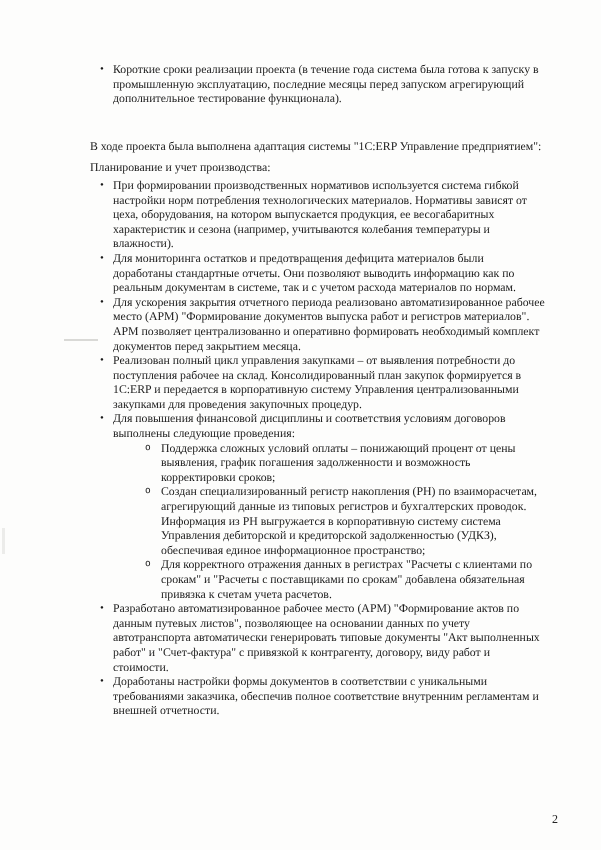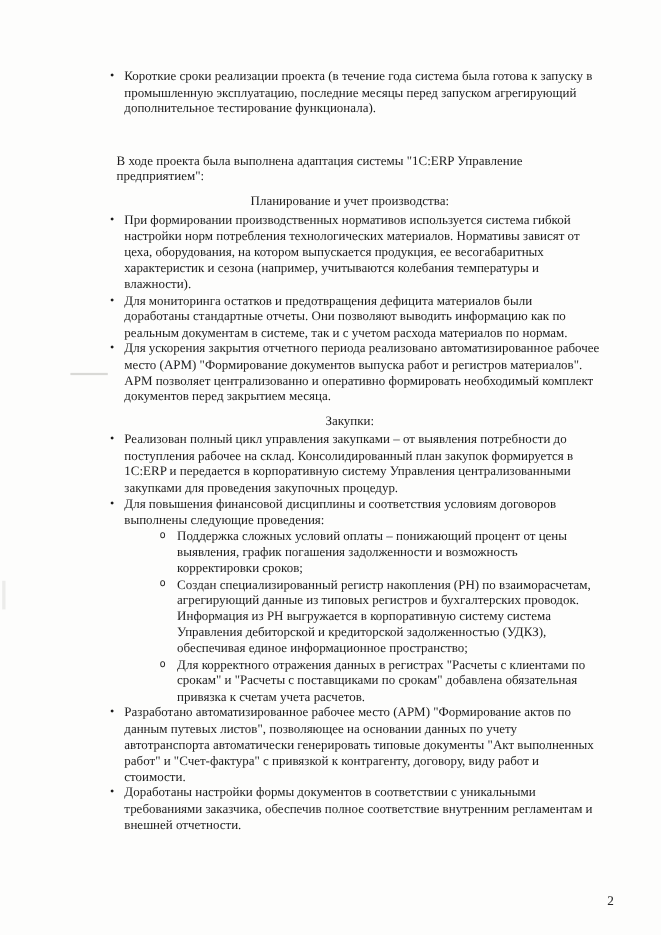--- a/index.html
+++ b/index.html
@@ -19,25 +19,24 @@
   .content {
     position: absolute;
     left: 90px;
     top: 62px;
     width: 456px;
     font-size: 11.8px;
     line-height: 14.6px;
     text-rendering: geometricPrecision;
   }
   .paragraph {
-    margin: 33px 0 0 16px;
+    margin: 33px 0 0 0;
   }
   .heading {
     margin: 7px 0 3px 0;
-    text-align: center;
   }
   .list {
     margin: 0;
   }
   .li {
     display: flex;
     align-items: flex-start;
   }
   .li .marker {
     flex: none;
@@ -109,21 +108,20 @@
         </div>
         <div class="li l1">
           <span class="marker">•</span>
           <span class="li-text">Для мониторинга остатков и предотвращения дефицита материалов были доработаны стандартные отчеты. Они позволяют выводить информацию как по реальным документам в системе, так и с учетом расхода материалов по нормам.</span>
         </div>
         <div class="li l1">
           <span class="marker">•</span>
           <span class="li-text">Для ускорения закрытия отчетного периода реализовано автоматизированное рабочее место (АРМ) "Формирование документов выпуска работ и регистров материалов". АРМ позволяет централизованно и оперативно формировать необходимый комплект документов перед закрытием месяца.</span>
         </div>
       </div>
-      <p class="heading">Закупки:</p>
       <div class="list">
         <div class="li l1">
           <span class="marker">•</span>
           <span class="li-text">Реализован полный цикл управления закупками – от выявления потребности до поступления рабочее на склад. Консолидированный план закупок формируется в 1С:ERP и передается в корпоративную систему Управления централизованными закупками для проведения закупочных процедур.</span>
         </div>
         <div class="li l1">
           <span class="marker">•</span>
           <span class="li-text">Для повышения финансовой дисциплины и соответствия условиям договоров выполнены следующие проведения:</span>
         </div>
         <div class="li l2">

